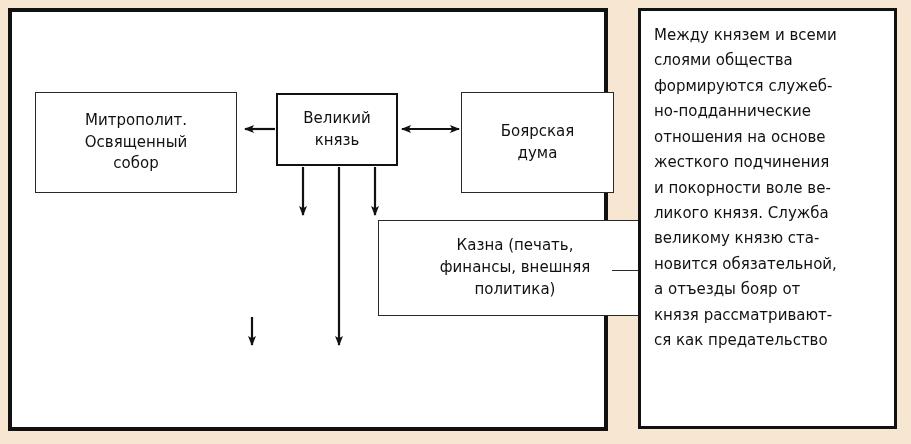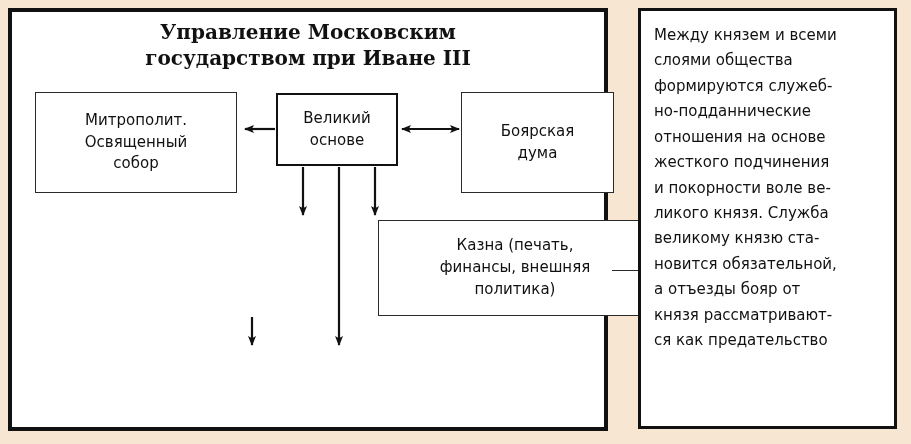--- a/index.html
+++ b/index.html
@@ -90,24 +90,20 @@
     border-top: 1px solid #2a2a2a;
   }
 </style>
 </head>
 <body>
 
 <div id="root">
 
   <div id="diagram-panel">
 
-    <div id="diagram-title">
-      <div>Управление Московским</div>
-      <div>государством при Иване III</div>
-    </div>
 
     <svg id="diagram-svg" width="592" height="415" viewBox="0 0 592 415" aria-hidden="true">
       <defs>
         <marker id="ah" markerWidth="10" markerHeight="8" refX="9" refY="4" orient="auto" markerUnits="userSpaceOnUse">
           <path d="M0,0 L10,4 L0,8 L2.2,4 Z" fill="#111111"></path>
         </marker>
         <marker id="ah-start" markerWidth="10" markerHeight="8" refX="1" refY="4" orient="auto" markerUnits="userSpaceOnUse">
           <path d="M10,0 L0,4 L10,8 L7.8,4 Z" fill="#111111"></path>
         </marker>
       </defs>
@@ -123,21 +119,21 @@
       <path d="M327,155 L327,333" fill="none" stroke="#111111" stroke-width="2.2" marker-end="url(#ah)"></path>
 
       <path d="M240,305 L240,333" fill="none" stroke="#111111" stroke-width="2.2" marker-end="url(#ah)"></path>
     </svg>
 
     <div class="node-box" style="left: 23px; top: 80px; width: 202px; height: 101px; white-space: pre-line;">Митрополит.
 Освященный
 собор</div>
 
     <div class="node-box emphasis" style="left: 264px; top: 81px; width: 122px; height: 73px; white-space: pre-line;">Великий
-основе</div>
+князь</div>
 
     <div class="node-box" style="left: 449px; top: 80px; width: 153px; height: 101px; white-space: pre-line;">Боярская
 дума</div>
 
 
     <div class="node-box" style="left: 366px; top: 208px; width: 274px; height: 96px; white-space: pre-line;">Казна (печать,
 финансы, внешняя
 политика)</div>
 
   </div>

